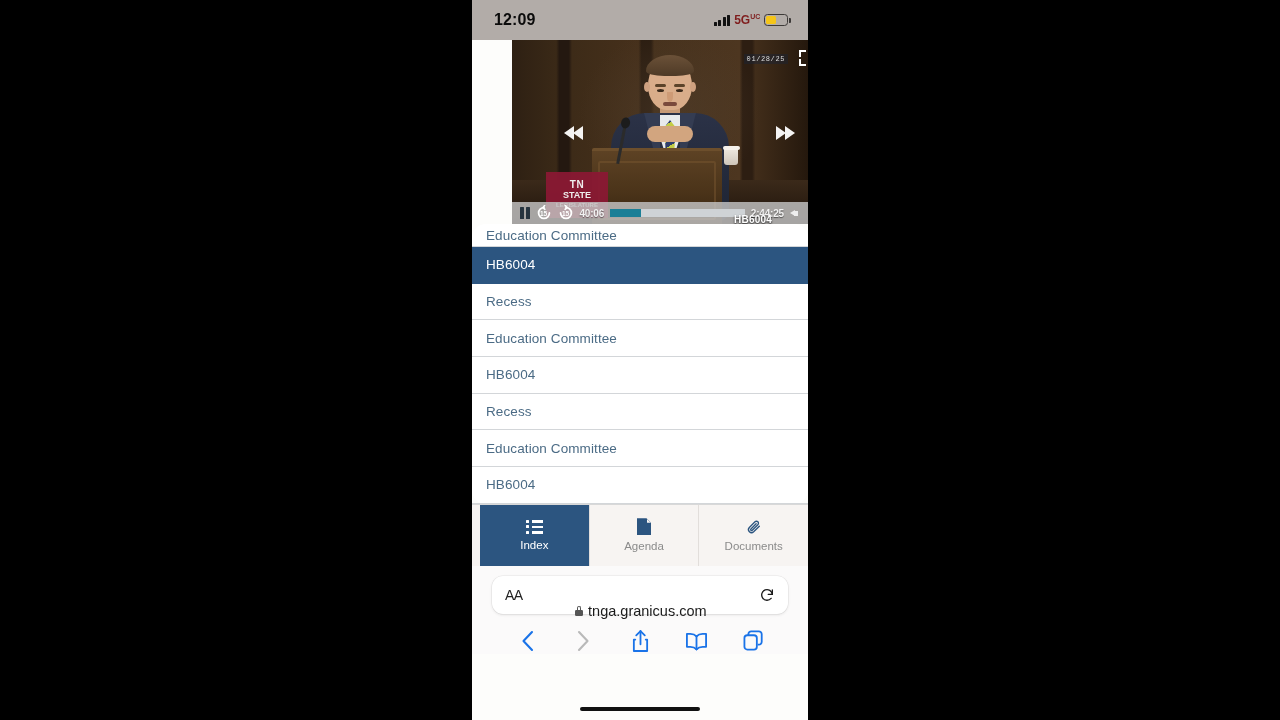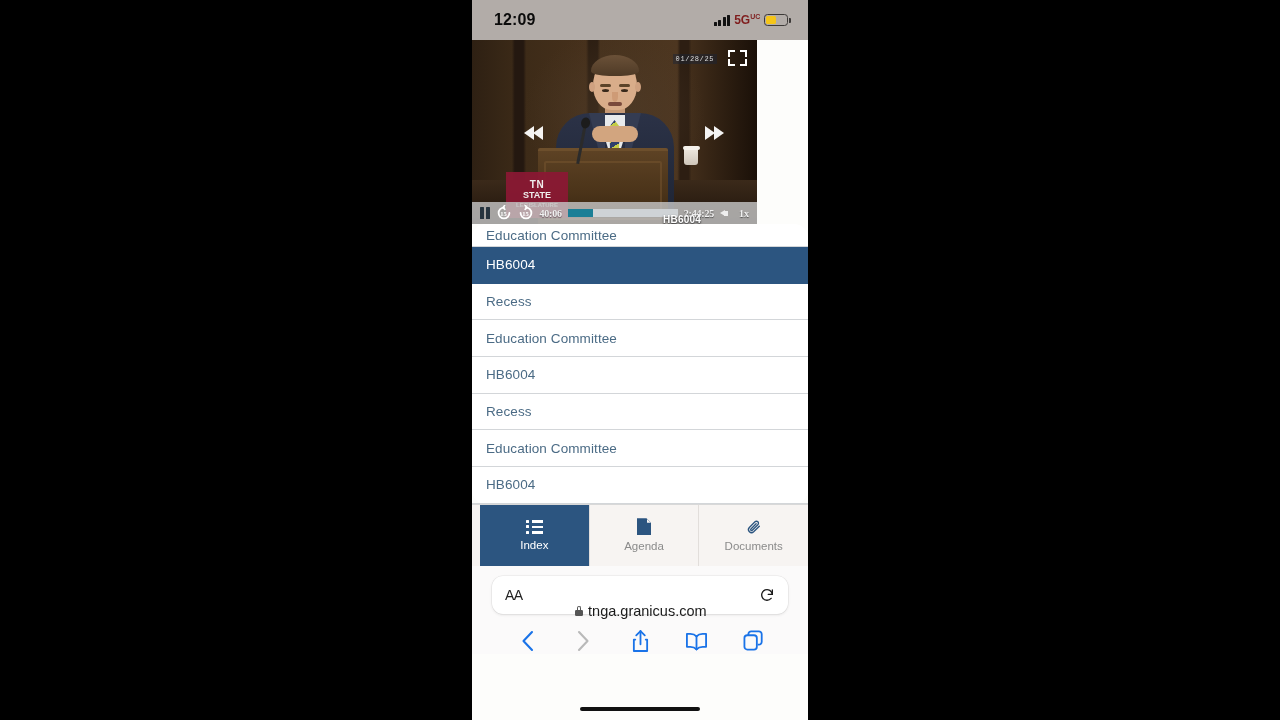--- a/index.html
+++ b/index.html
@@ -33,22 +33,22 @@
   .net { font-size:12px; font-weight:700; color:#7f1d1d; letter-spacing:-.2px;
          display:flex; align-items:flex-start; }
   .net .uc { font-size:7px; font-weight:700; line-height:8px; margin-left:.5px; }
   .batt { position:relative; width:24px; height:12px; border:1.4px solid #3d3a38;
           border-radius:3.5px; padding:1.2px; }
   .batt .fill { height:100%; width:52%; background:#f5c518; border-radius:1.6px; }
   .batt::after { content:""; position:absolute; right:-3.5px; top:3.2px;
                  width:2px; height:5px; background:#3d3a38; border-radius:0 1px 1px 0; }
 
   
-  .player { position:relative; width:285px; height:184px; overflow:hidden;
-            background:#1a1008; }
+  .player { position:relative; width:316px; height:184px; overflow:hidden;
+            background:#1a1008;margin-left:40px; }
   .scene { position:absolute; inset:0;
            background:
              radial-gradient(ellipse 130px 120px at 50% 40%, rgba(80,62,44,.55), transparent 70%),
              linear-gradient(90deg,
                #2a1c10 0%, #35241400 0%,
                #2e2013 0%, #3a2917 14%,
                #241810 15%, #241810 18%,
                #3d2b18 19%, #46301b 40%,
                #2b1d11 41%, #2b1d11 44%,
                #46311c 45%, #4d3620 72%,
@@ -137,21 +137,21 @@
   .wm { position:absolute; left:34px; bottom:6px; width:62px; height:46px;
         background:#8c1834; opacity:.92; z-index:5;
         display:flex; flex-direction:column; align-items:center; justify-content:center;
         color:#fff; font-size:9px; line-height:10px; font-weight:700; }
   .wm .tn { font-size:10px; letter-spacing:.5px; }
   .wm .st { font-size:6px; opacity:.9; }
 
   
   .ctrlbar { position:absolute; left:0; right:0; bottom:0; height:22px;
              background:rgba(196,196,196,.82);
-             display:flex; align-items:center; padding:0 8px; gap:6px; z-index:8;font-family:Liberation Serif, serif; }
+             display:flex; align-items:center; padding:0 8px; gap:6px; z-index:8; }
   .pause-sm { display:flex; gap:2.5px; }
   .pause-sm i { width:3.5px; height:12px; background:#26343f; border-radius:.5px; }
   .skip { position:relative; width:16px; height:16px; }
   .skip svg { position:absolute; inset:0; }
   .skip b { position:absolute; left:0; right:0; top:4.5px; text-align:center;
             font-size:6.5px; font-weight:700; color:#fff; }
   .t-cur, .t-dur { font-size:10px; color:#f2f2f2; font-weight:600; letter-spacing:-.2px;
                    text-shadow:0 1px 1px rgba(0,0,0,.5); }
   .track { position:relative; flex:1; height:8px; background:#cfd3d6; border-radius:0; }
   .track .fill { position:absolute; left:0; top:0; bottom:0; width:23%; background:#1b7f96; }

